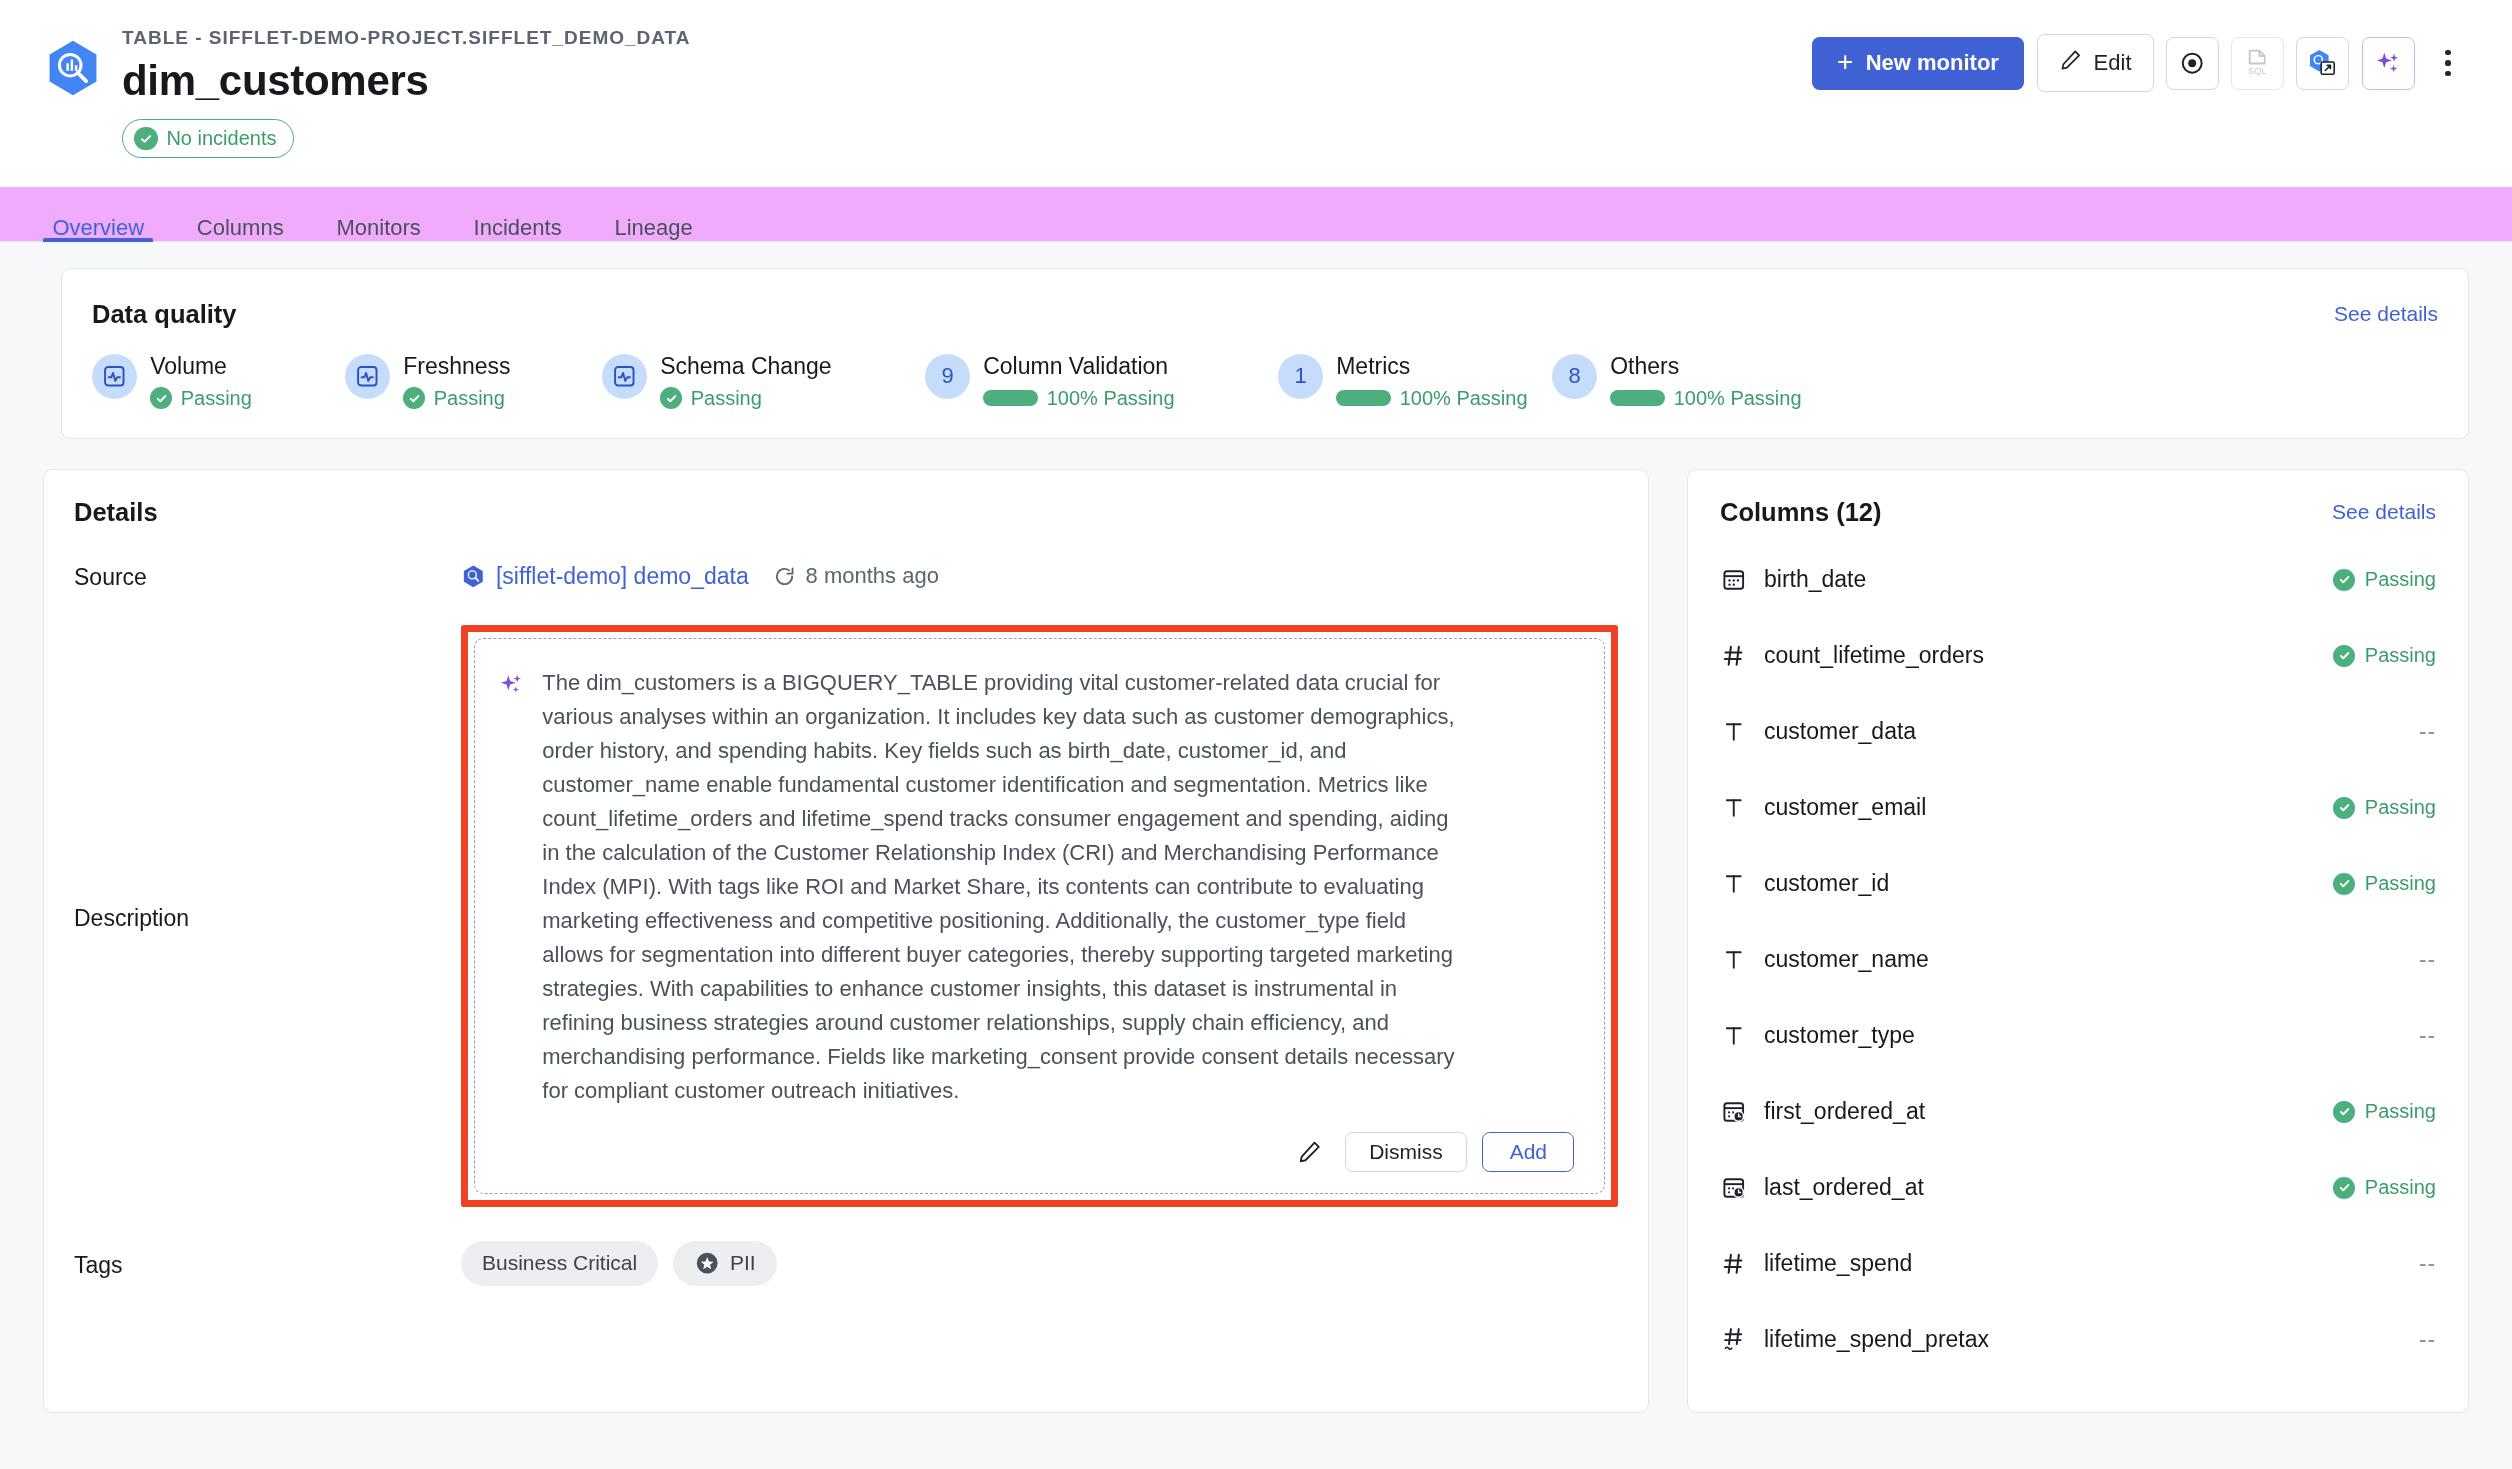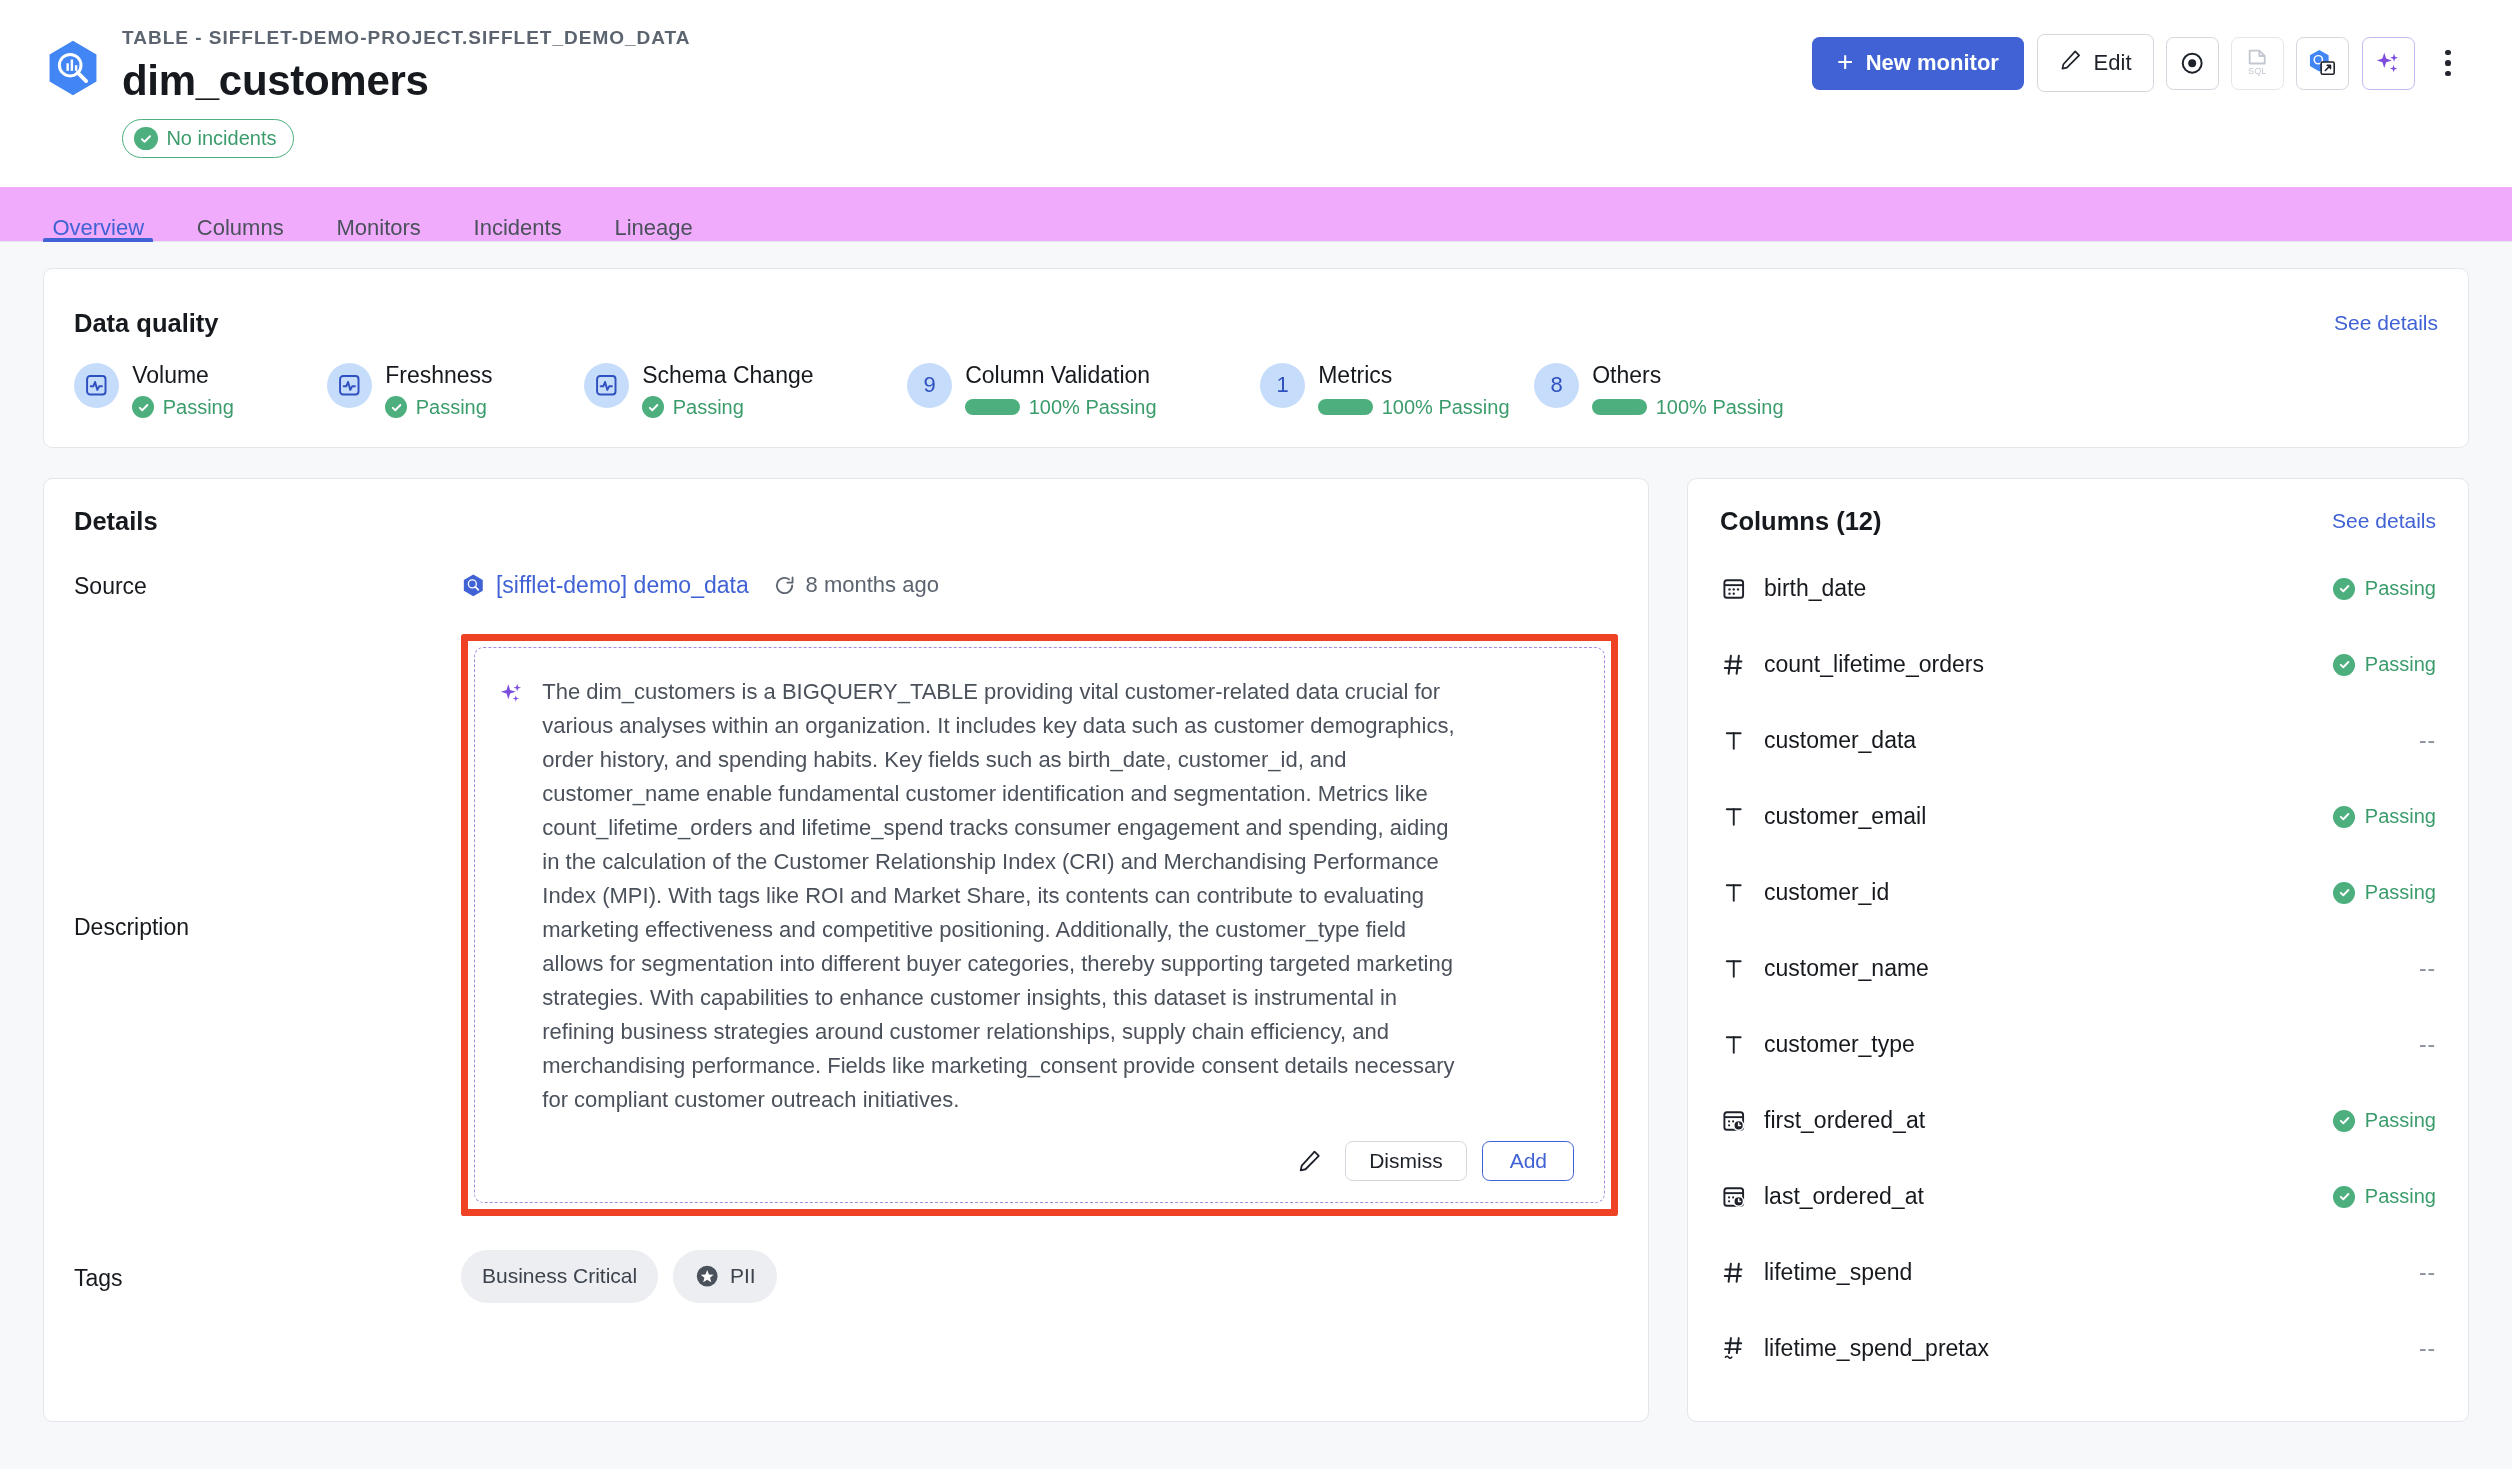--- a/index.html
+++ b/index.html
@@ -137,21 +137,21 @@
     height: calc(1470px - 187px - 55px);
   }
 
   .card {
     background: #ffffff;
     border: 0.9px solid #e3e6ea;
     border-radius: 9.4px;
   }
 
   
-  .dq-card { padding: 40px 30px 28px 30px; }
+  .dq-card { padding: 31px 30px 28px 30px; margin-left: 18px; }
   .dq-head { display: flex; align-items: center; justify-content: space-between; }
   .section-title { font-size: 25.5px; font-weight: 700; color: #16191d; }
   .link { font-size: 21px; color: #4062d4; cursor: pointer; }
 
   .dq-items { display: flex; align-items: flex-start; margin-top: 23.6px; }
   .dq-item { display: flex; align-items: flex-start; gap: 13.2px; }
   .dq-item.w1 { width: 253px; }
   .dq-item.w2 { width: 257px; }
   .dq-item.w3 { width: 323px; }
   .dq-item.w4 { width: 353px; }
@@ -217,21 +217,21 @@
     height: 40px; padding: 0 23.6px; border-radius: 7.6px;
     font-size: 21px; font-family: inherit; cursor: pointer;
     background: #ffffff; border: 0.9px solid #d2d6dd; color: #1d2129; font-weight: 500;
   }
   .btn-sm.blue { border-color: #4062d4; color: #4062d4; padding: 0 26.4px;}
 
   .tags-value { display: flex; align-items: center; gap: 15px; }
   .tag {
     display: inline-flex; align-items: center; gap: 9.4px;
     background: #eceef1; border-radius: 944px;
-    height: 53px; padding: 4px 21px;
+    height: 45px; padding: 4px 21px;
     font-size: 21px; color: #3c434d; cursor: pointer;
   }
   .tag-star { width: 26.4px; height: 26.4px; flex: 0 0 26.4px; }
   .tag-star svg { width: 26.4px; height: 26.4px; display: block; }
 
   
   .col-head { display: flex; align-items: center; justify-content: space-between; }
   .col-list { margin-top: 15px; }
   .col-row {
     display: flex; align-items: center; justify-content: space-between;

